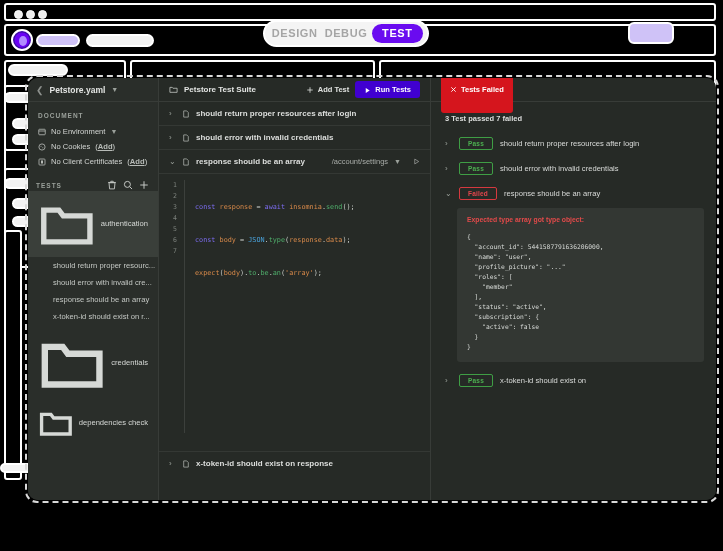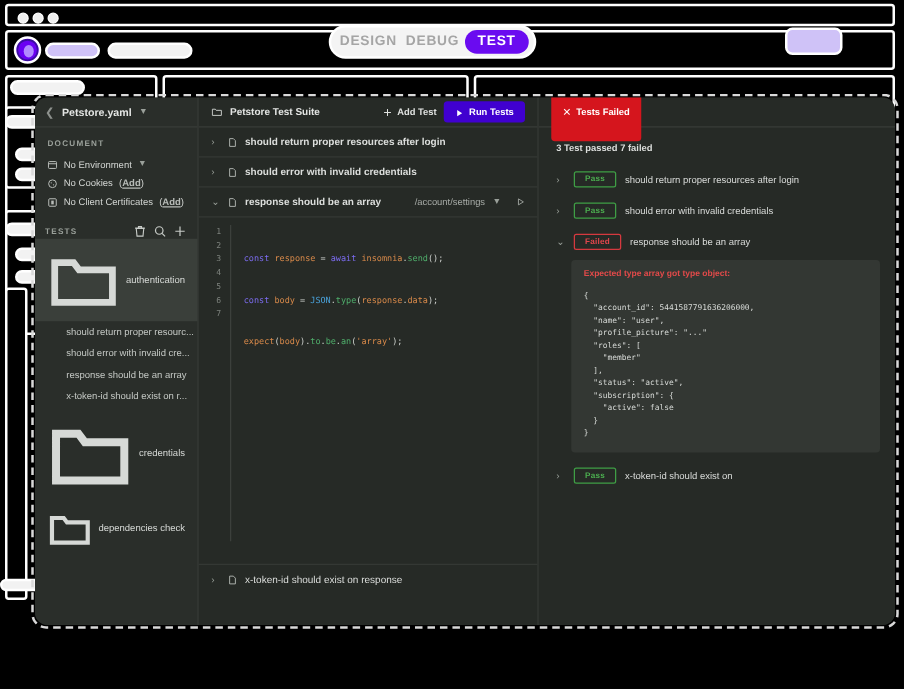--- a/index.html
+++ b/index.html
@@ -368,21 +368,21 @@
           <div>&nbsp;</div>
           <div>&nbsp;</div>
         </div>
       </div>
 
       <div class="t-row" style="border-bottom:none">
         <span class="chev">›</span>
         <svg class="fico" viewBox="0 0 16 16">
           <path d="M3.4 1.8h6l3.2 3.2v9.2H3.4z" fill="none" stroke="currentColor" stroke-width="1.4"></path>
         </svg>
-        <span class="t-label" style="font-weight:normal">x-token-id should exist on response</span>
+        <span class="t-label" style="font-weight:bold">x-token-id should exist on response</span>
       </div>
     </div>
 
     <div id="results">
       <div id="res-head">
         <span id="tests-failed">
           <svg style="width:7px;height:7px" viewBox="0 0 16 16">
             <line x1="3" y1="3" x2="13" y2="13" stroke="currentColor" stroke-width="2"></line>
             <line x1="13" y1="3" x2="3" y2="13" stroke="currentColor" stroke-width="2"></line>
           </svg>

